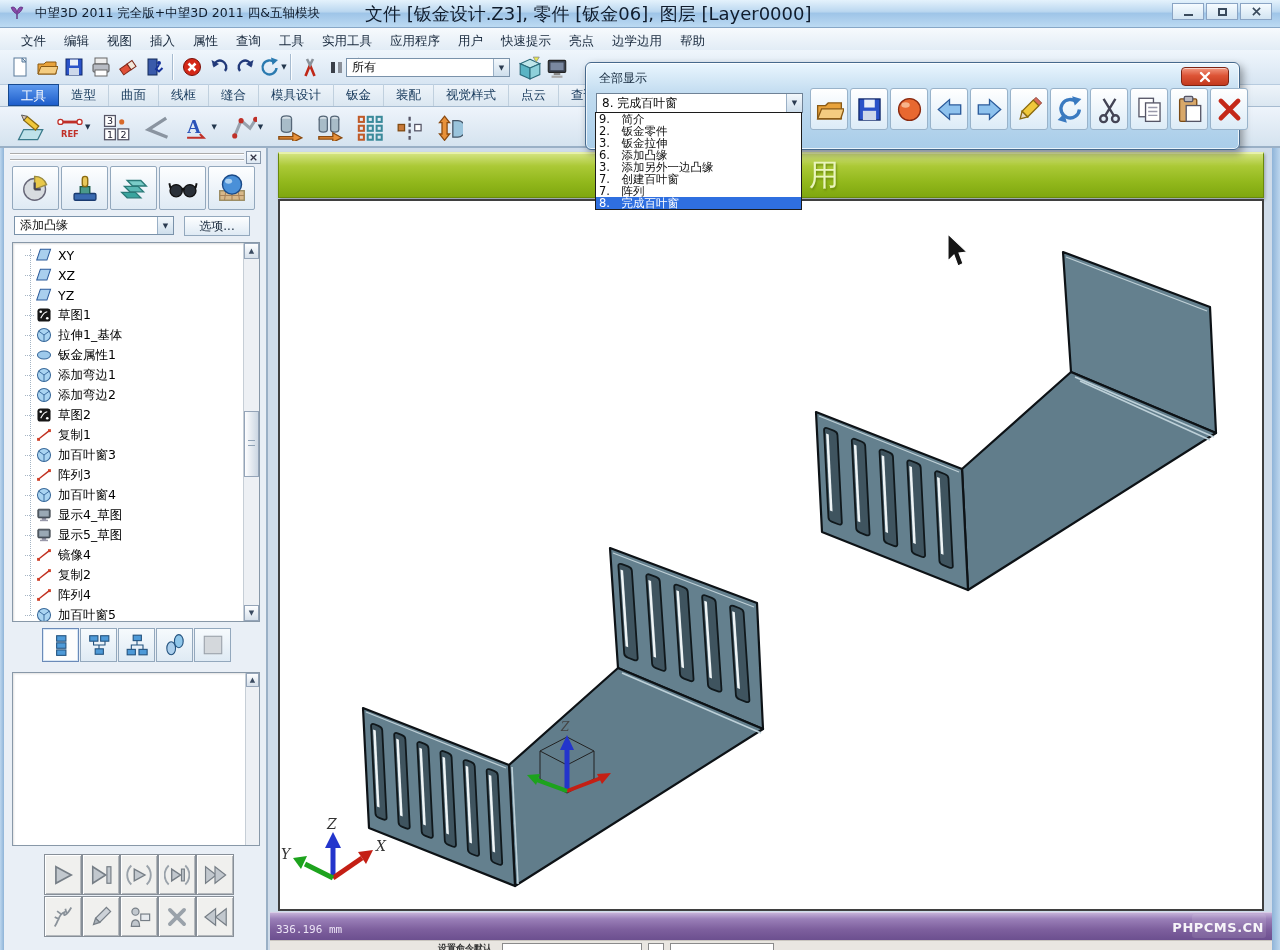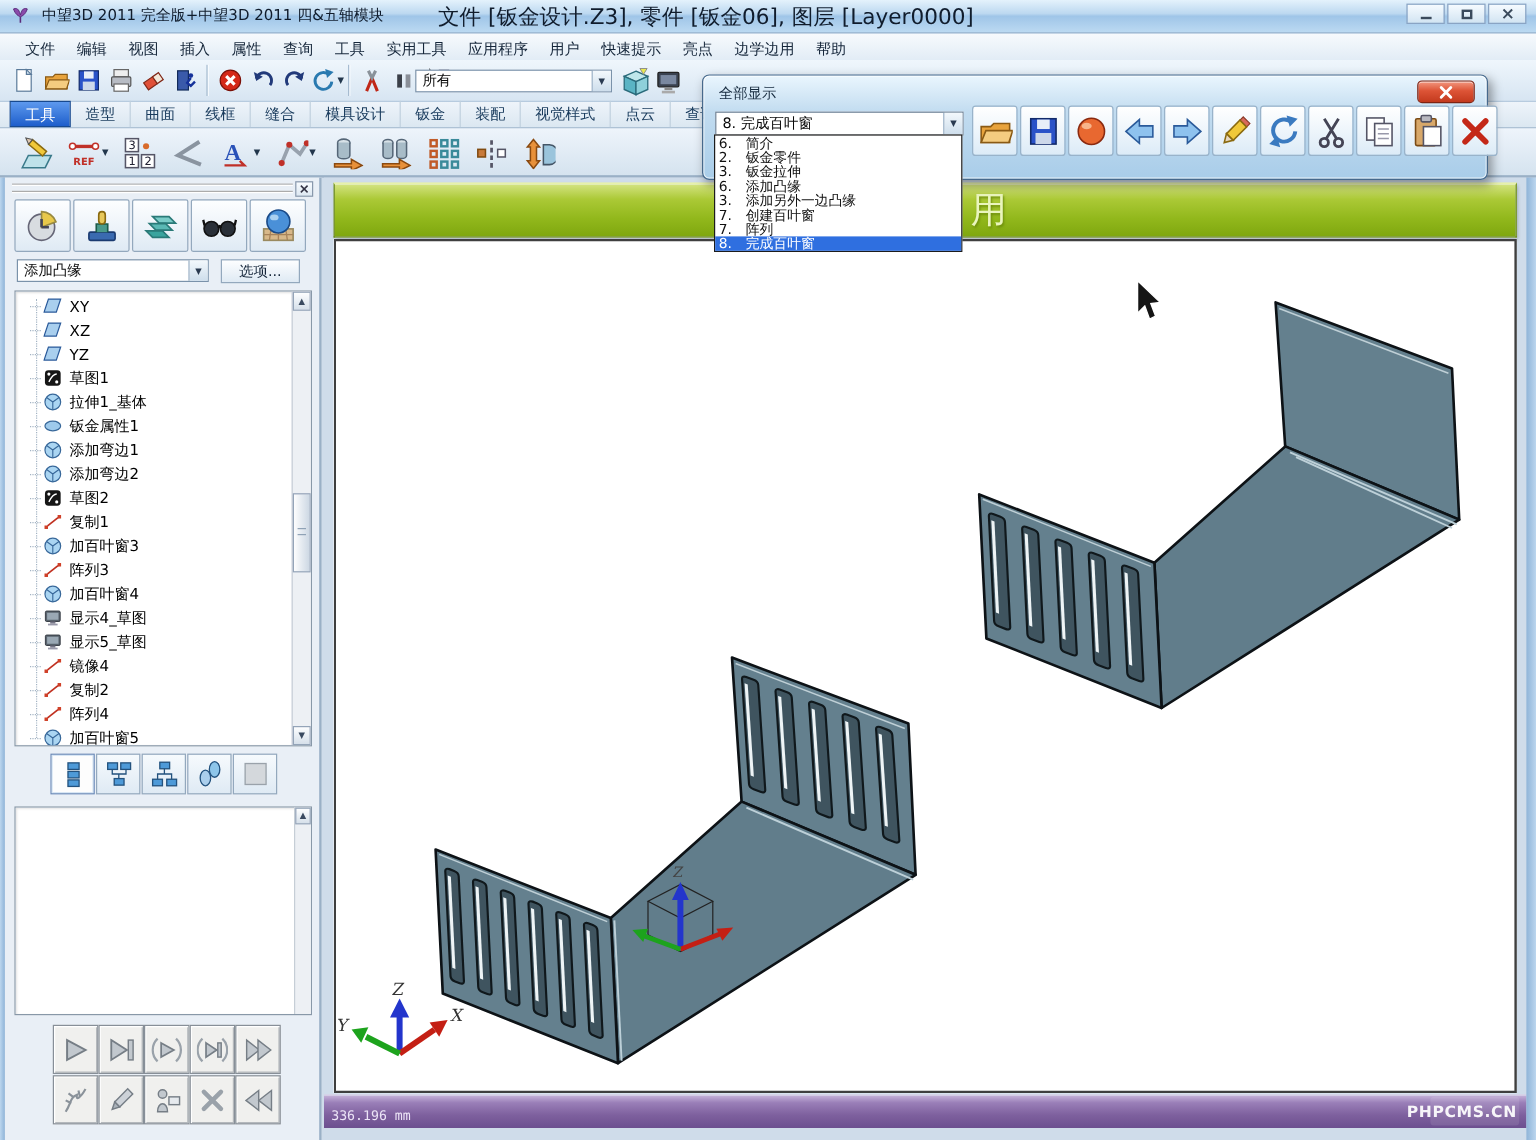--- a/index.html
+++ b/index.html
@@ -961,20 +961,26 @@
         </g>
 
         <path d="M948 234 L948 261 L954 255 L958 266 L963 263.5 L959 253 L967 252 Z" fill="#151515" stroke="#fff" stroke-width="1.1"></path>
       </svg>
     </div>
     <div class="purplebar">
       <div class="wm-glow"></div>
       <div class="status-mm">336.196 mm</div>
       <div class="watermark">PHPCMS.CN</div>
     </div>
+    <div class="footerstrip">
+      <span class="f-label">设置命令默认</span>
+      <span class="f-box" style="left:232px;width:140px"></span>
+      <span class="f-box" style="left:378px;width:16px"></span>
+      <span class="f-box" style="left:400px;width:104px"></span>
+    </div>
   </div>
 
   <div class="wborder wb-l"></div>
   <div class="wborder wb-r"></div>
 
   <div class="dialog">
     <span class="dlg-title">全部显示</span>
     <div class="dlg-close">
       <svg width="12" height="12" viewBox="0 0 12 12">
           <path d="M2 2 L10 10 M10 2 L2 10" stroke="#fff" stroke-width="2.4" stroke-linecap="round"></path>
@@ -1075,21 +1081,21 @@
           <span style="display: flex;">
             <svg viewBox="0 0 22 22">
               <path d="M4.5 4.5 L17.5 17.5 M17.5 4.5 L4.5 17.5" stroke="#c42818" stroke-width="3.6" stroke-linecap="round"></path>
             </svg>
           </span>
         </div>
       </div>
   </div>
 
   <div class="ddlist" id="ddlist">
-      <div class="dd-item">6.　简介</div>
+      <div class="dd-item">9.　简介</div>
       <div class="dd-item">2.　钣金零件</div>
       <div class="dd-item">3.　钣金拉伸</div>
       <div class="dd-item">6.　添加凸缘</div>
       <div class="dd-item">3.　添加另外一边凸缘</div>
       <div class="dd-item">7.　创建百叶窗</div>
       <div class="dd-item">7.　阵列</div>
       <div class="dd-item sel">8.　完成百叶窗</div>
     </div>
 
 </div>

